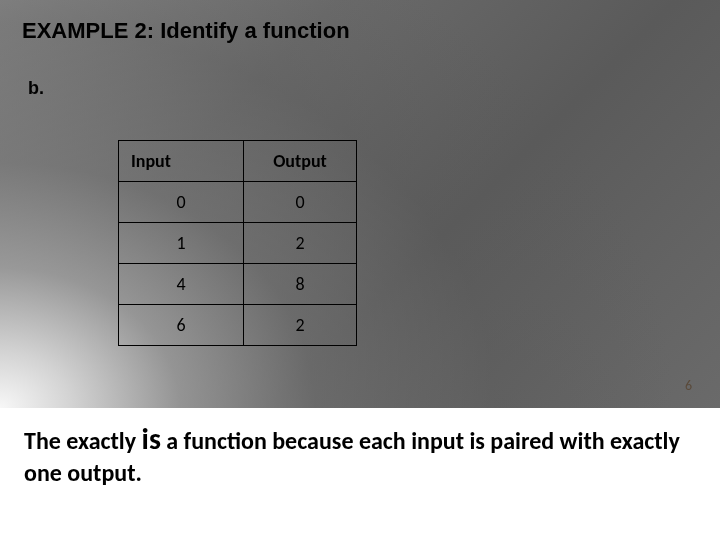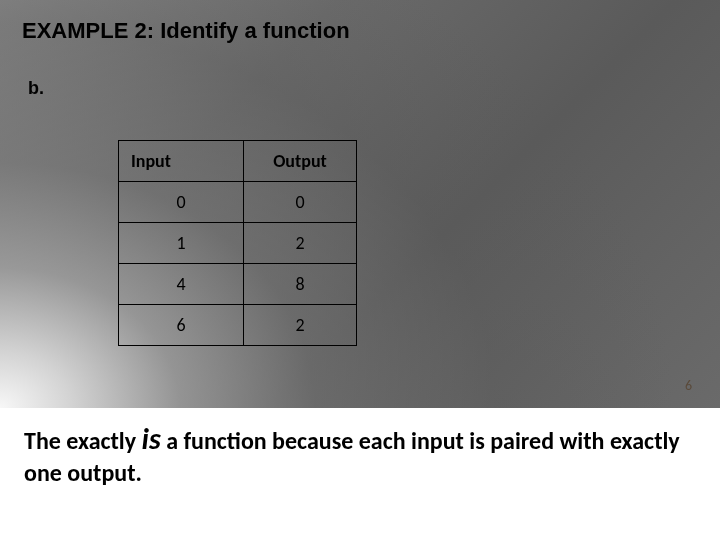--- a/index.html
+++ b/index.html
@@ -78,21 +78,20 @@
     left: 24px;
     top: 420px;
     width: 670px;
     font-family: Calibri, Arial, sans-serif;
     font-size: 24px;
     font-weight: bold;
     color: #000;
     line-height: 1.25;
   }
   .explain .emph {
-    font-style: italic;
     font-size: 30px;
   }
   .pagenum {
     position: absolute;
     right: 28px;
     bottom: 14px;
     font-family: Calibri, Arial, sans-serif;
     font-size: 14px;
     color: #5a4a3a;
   }

